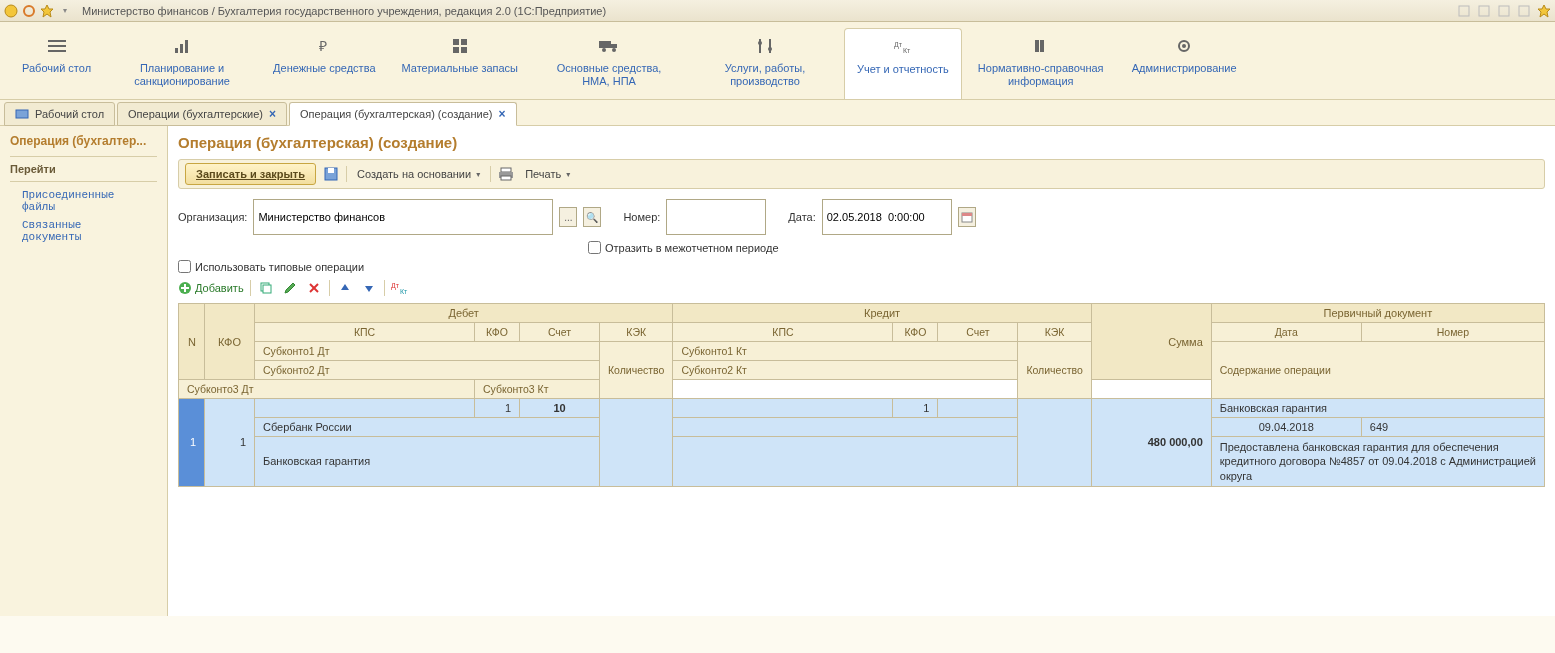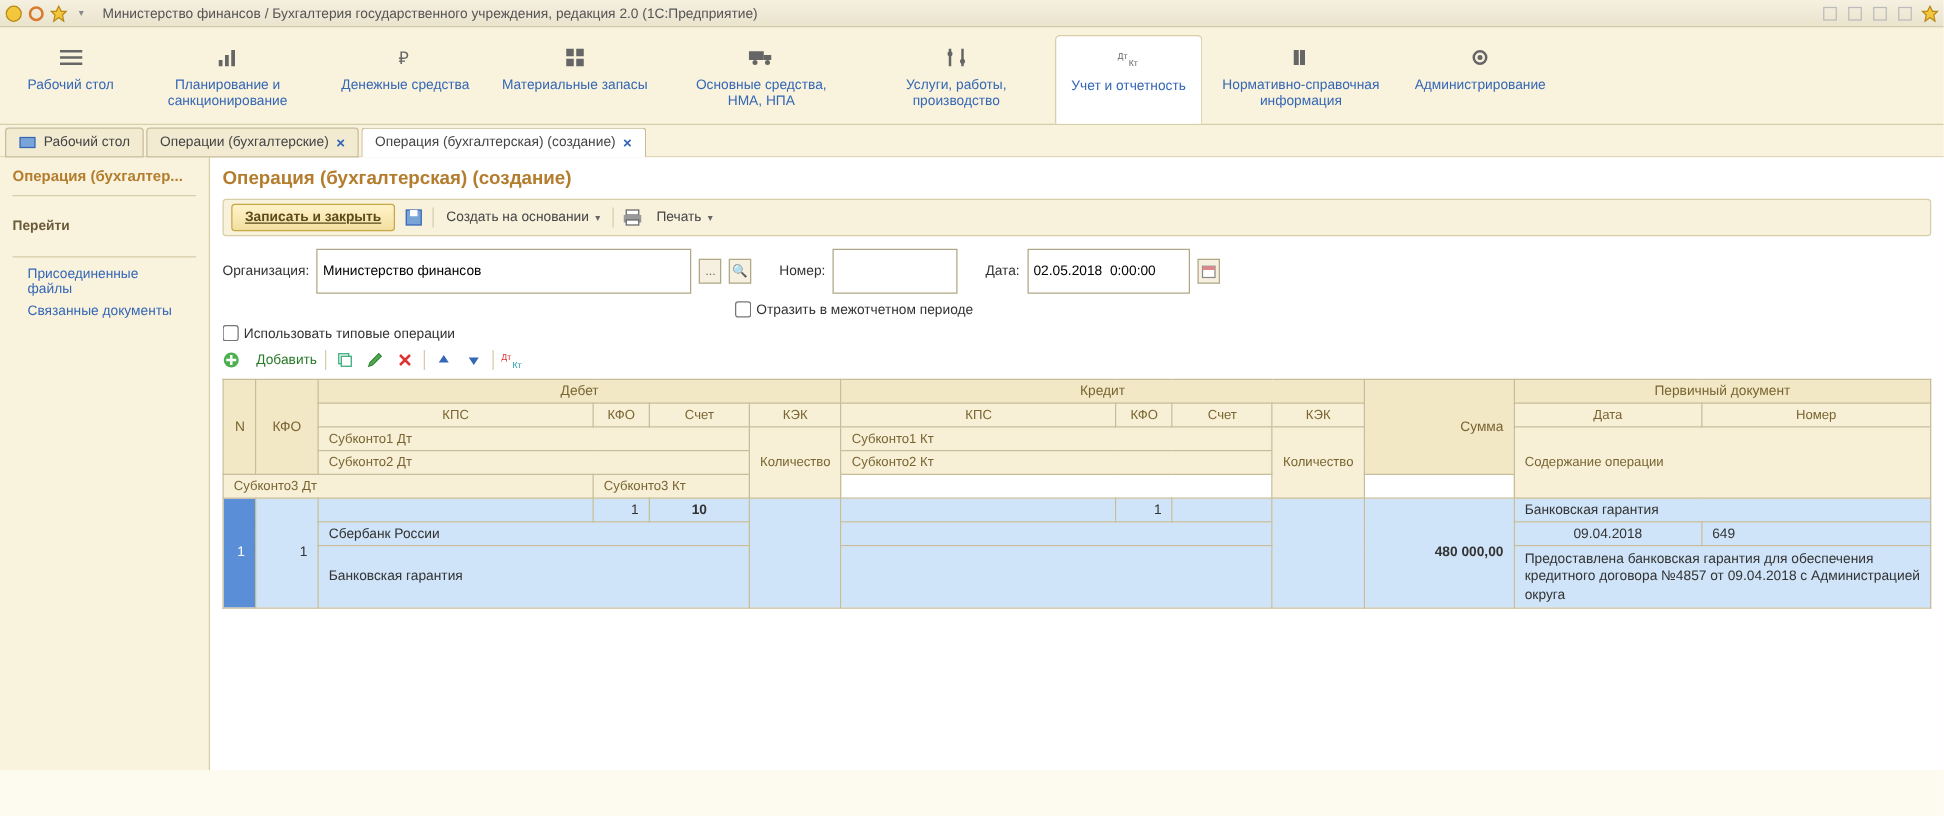--- a/index.html
+++ b/index.html
@@ -22,22 +22,22 @@
   .tab-strip { height: 26px; background: #f9f3de; border-bottom: 1px solid #d7cda8; display: flex; align-items: flex-end; padding: 0 4px; }
   .tab { display: flex; align-items: center; gap: 6px; padding: 4px 10px; border: 1px solid #c8bd9a; background: #f2ebd2; margin-right: 2px; border-radius: 3px 3px 0 0; cursor: pointer; font-size: 11px; color: #444; position: relative; top: 1px; }
   .tab.active { background: #fff; border-bottom-color: #fff; }
   .tab-close { color: #3567b5; font-weight: bold; cursor: pointer; font-size: 12px; }
   .tab-icon { width: 14px; height: 14px; }
   
   
   .content-wrap { display: flex; background: #fff; }
   .sidebar { width: 168px; min-height: 490px; background: #f9f3de; border-right: 1px solid #d7cda8; padding: 8px 10px; }
   .sidebar-title { color: #b47d2e; font-weight: bold; font-size: 12px; margin-bottom: 8px; white-space: nowrap; overflow: hidden; text-overflow: ellipsis; }
-  .sidebar-section-head { color: #6a5a38; font-weight: bold; border-top: 1px solid #d7cda8; border-bottom: 1px solid #d7cda8; padding: 18px 0; margin-bottom: 4px; }
-  .sidebar-link { color: #3567b5; padding: 3px 12px; cursor: pointer; }
+  .sidebar-section-head { color: #6a5a38; font-weight: bold; border-top: 1px solid #d7cda8; border-bottom: 1px solid #d7cda8; padding: 6px 0; margin-bottom: 4px; }
+  .sidebar-link { color: #3567b5; padding: 3px 12px; cursor: pointer; font-family: Liberation Mono, monospace; }
   
   .main { flex: 1; padding: 8px 10px; background: #fff; }
   .page-title { color: #b47d2e; font-size: 15px; font-weight: bold; margin-bottom: 8px; }
   
   
   .cmd-bar { display: flex; align-items: center; gap: 6px; border: 1px solid #d7cda8; background: #f8f2dc; padding: 3px 6px; border-radius: 3px; margin-bottom: 10px; }
   .btn-primary { background: linear-gradient(#fff3c8, #f2de9f); border: 1px solid #c8a642; border-radius: 3px; padding: 4px 10px; font-weight: bold; color: #5b4a1c; cursor: pointer; font-size: 11px; text-decoration: underline; }
   .btn-icon { width: 18px; height: 18px; cursor: pointer; display: inline-flex; align-items: center; justify-content: center; }
   .cmd-link { color: #444; cursor: pointer; display: inline-flex; align-items: center; gap: 2px; padding: 2px 4px; }
   .cmd-sep { width: 1px; height: 16px; background: #d7cda8; }
@@ -45,21 +45,21 @@
   
   
   .form-row { display: flex; align-items: center; gap: 6px; margin-bottom: 6px; }
   .form-label { color: #333; }
   .text-input { border: 1px solid #b0a886; padding: 2px 4px; font-size: 11px; height: 36px; background: #fff; }
   .ellipsis-btn { border: 1px solid #b0a886; background: #f5f0e0; height: 20px; width: 18px; cursor: pointer; display: inline-flex; align-items: center; justify-content: center; font-size: 10px; color: #666; }
   .checkbox-wrap { display: inline-flex; align-items: center; gap: 4px; }
   
   
   .list-toolbar { display: flex; align-items: center; gap: 6px; margin: 6px 0; }
-  .list-add { color: #2a7a2a; display: inline-flex; align-items: center; gap: 13px; cursor: pointer; }
+  .list-add { color: #2a7a2a; display: inline-flex; align-items: center; gap: 3px; cursor: pointer; }
   
   
   .grid { border: 1px solid #c8bd9a; width: 100%; border-collapse: collapse; }
   .grid th, .grid td { border: 1px solid #c8bd9a; padding: 3px 8px; font-size: 11px; vertical-align: middle; }
   .grid thead th { background: #f2e8c5; color: #7a6532; font-weight: normal; text-align: center; }
   .grid .sub-head th { background: #f7f0d6; color: #7a6532; font-weight: normal; text-align: left; font-size: 10.5px; }
   .grid tbody tr.data-row td { background: #cfe4f8; }
   .grid tbody tr.data-row.selected td:first-child { background: #5a8fd8; }
   .grid .num-col { width: 26px; text-align: right; }
   .grid .right { text-align: right; }

